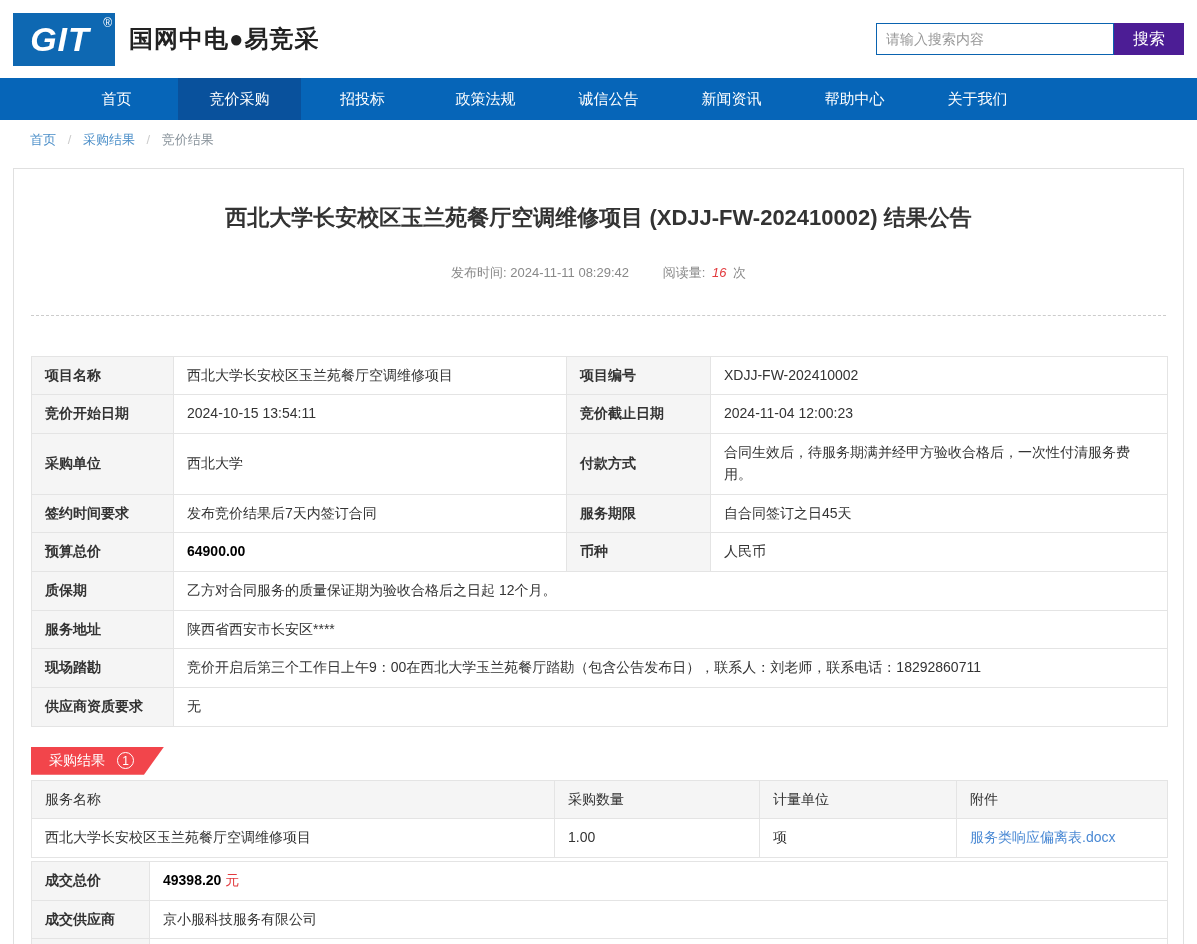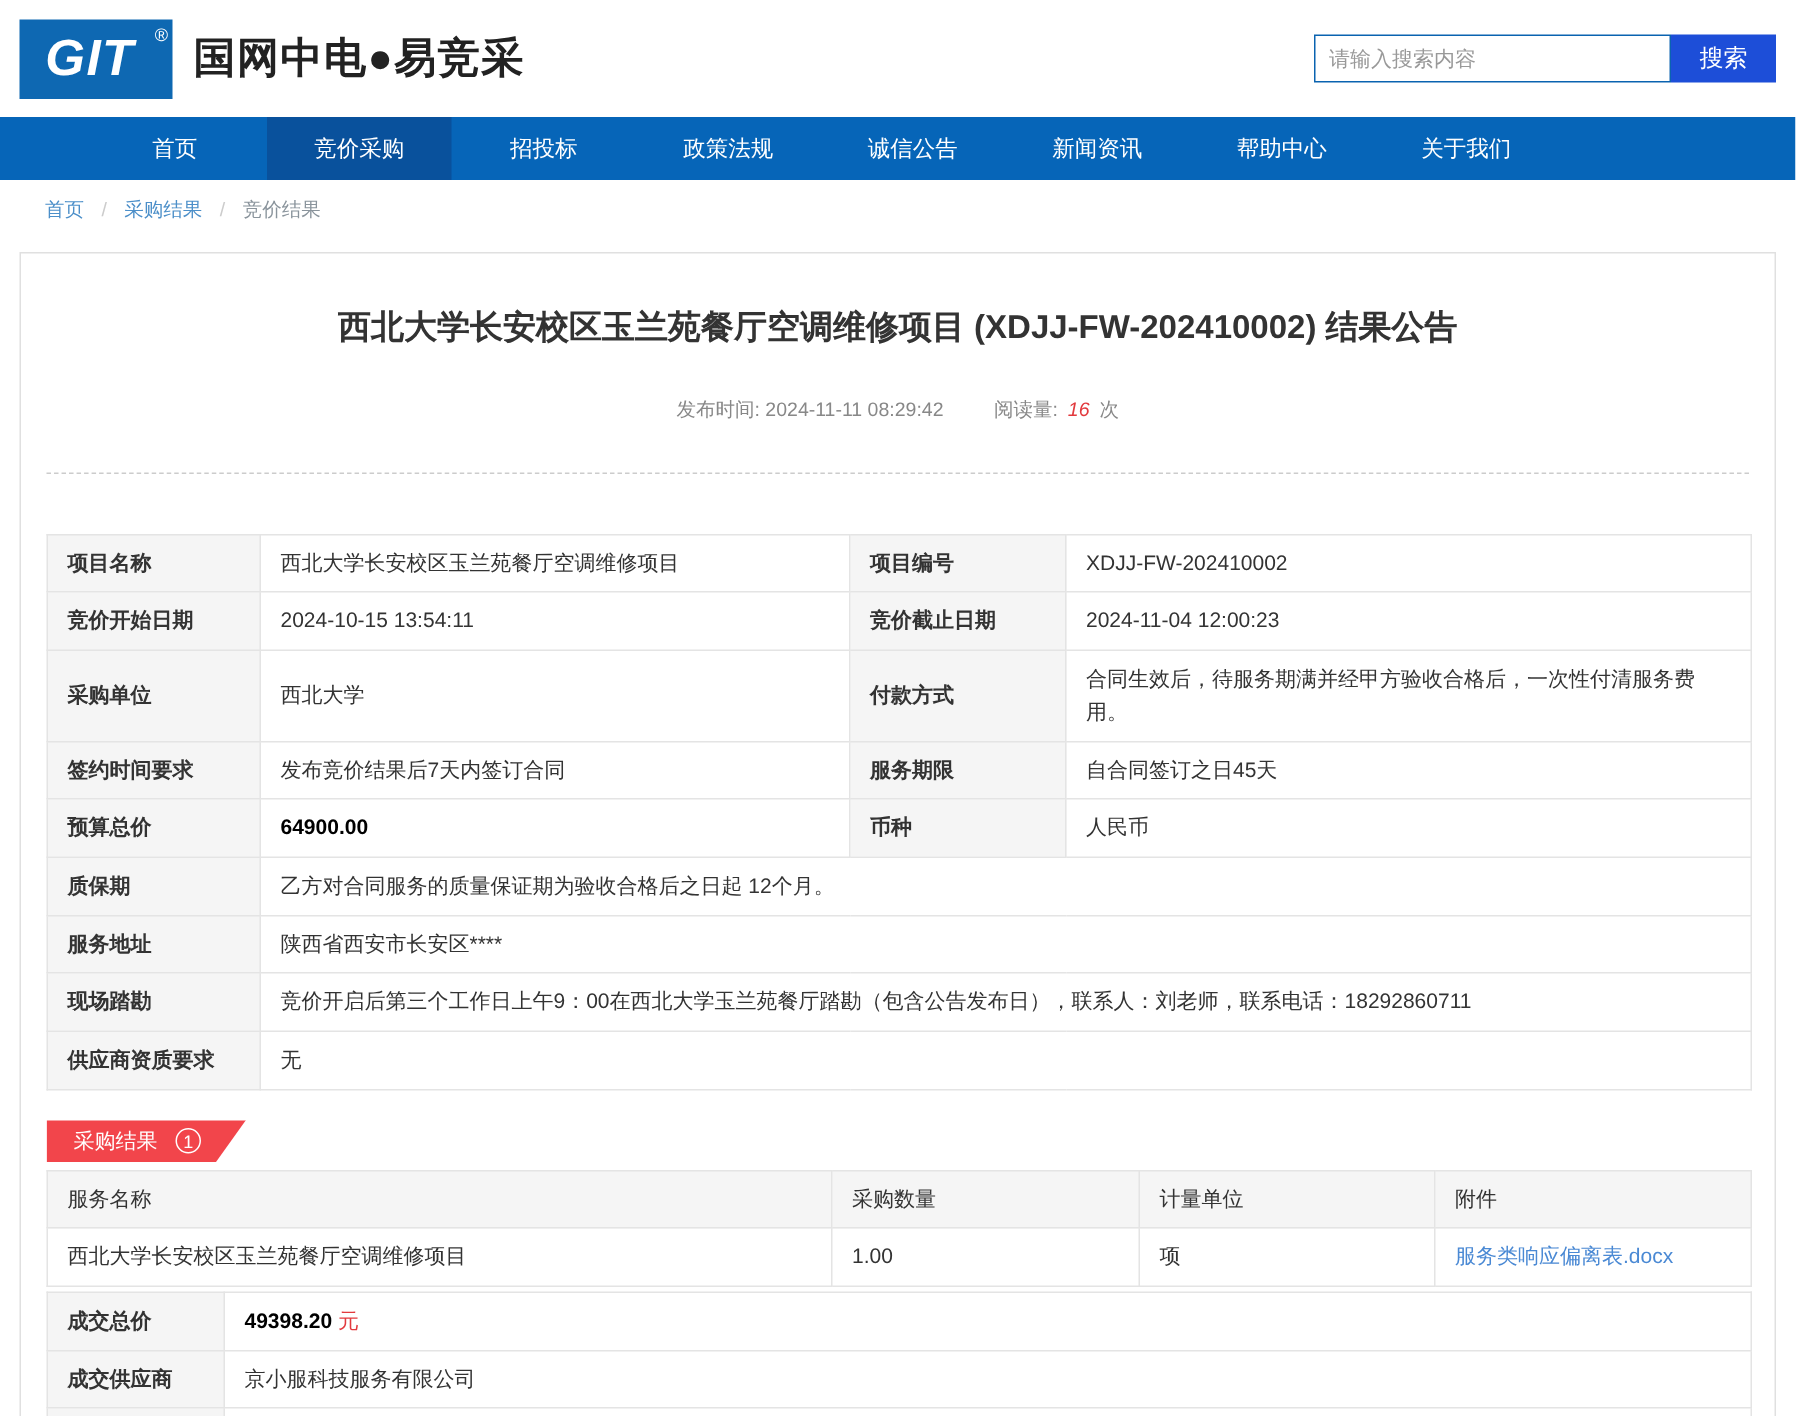--- a/index.html
+++ b/index.html
@@ -5,25 +5,25 @@
   * { margin:0; padding:0; box-sizing:border-box; }
   html,body { width:1197px; background:#fff; font-family:"Liberation Sans","DejaVu Sans",sans-serif; color:#333; }
   body { height:944px; overflow:hidden; }
 
   
   .header { height:78px; display:flex; align-items:center; padding:0 13px; background:#fff; }
   .logo-box { position:relative; width:102px; height:53px; background:#0e68b2; color:#fff;
               display:flex; align-items:center; justify-content:center; cursor:pointer; }
   .logo-text { font-size:34px; font-weight:bold; font-style:italic; letter-spacing:1px; line-height:1; padding-right:8px; }
   .logo-reg { position:absolute; top:3px; right:3px; font-size:12px; font-style:normal; }
-  .site-name { margin-left:14px; font-size:28px; font-weight:bold; color:#222; letter-spacing:1px; }
+  .site-name { margin-left:14px; font-size:24px; font-weight:bold; color:#222; letter-spacing:1px; }
   .search { margin-left:auto; display:flex; align-items:center; }
   .search-input { width:238px; height:32px; border:1px solid #0a63b0; padding:0 9px; font-size:14px; color:#333; outline:none;margin-left:17px; }
   .search-input::placeholder { color:#999; }
-  .search-btn { width:70px; height:32px; background:#1d4ed8; color:#fff; border:none; font-size:16px; cursor:pointer; }
+  .search-btn { width:70px; height:32px; background:#4c1d95; color:#fff; border:none; font-size:16px; cursor:pointer; }
 
   
   .nav { height:42px; background:#0665b8; display:flex; padding-left:55px; }
   .nav-item { width:123px; height:42px; display:flex; align-items:center; justify-content:center;
               color:#fff; font-size:15px; cursor:pointer; }
   .nav-item.active { background:#09519c; }
 
   
   .breadcrumb { padding:11px 30px 10px; font-size:13px; color:#999; }
   .crumb-link { color:#4c8fc9; text-decoration:none; cursor:pointer; }

